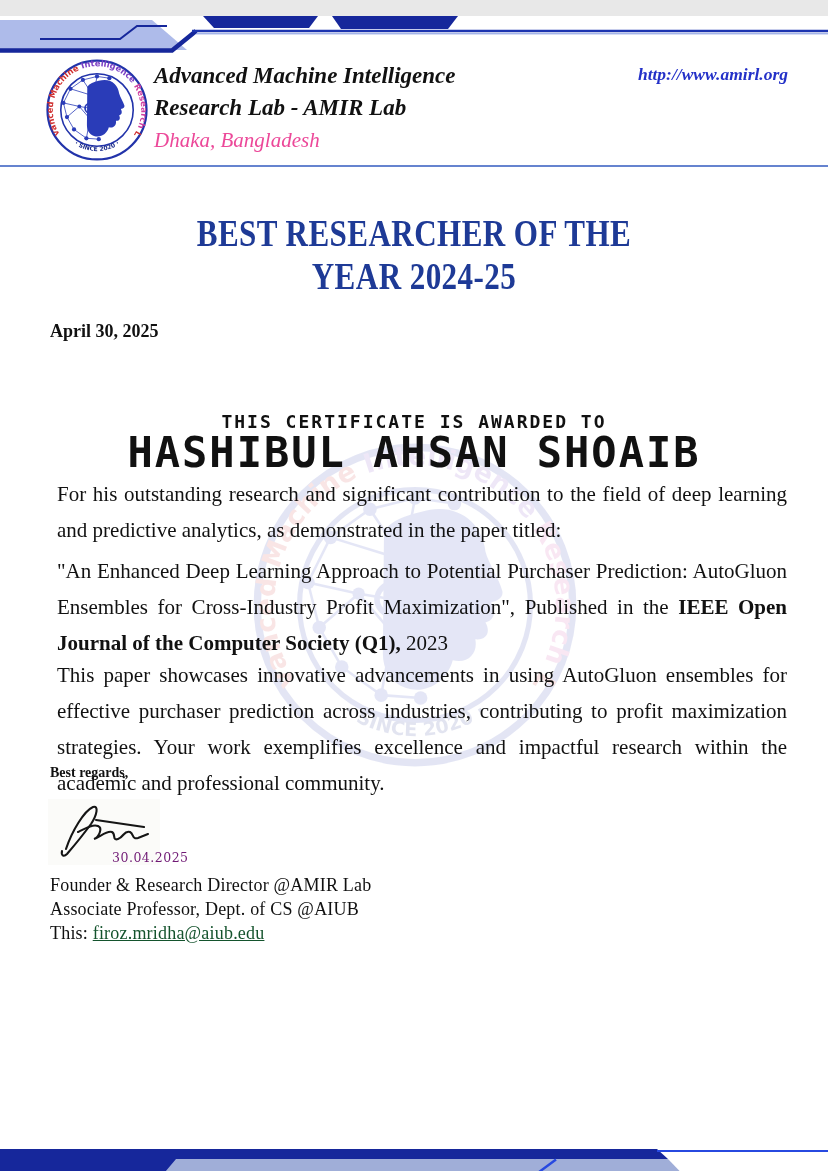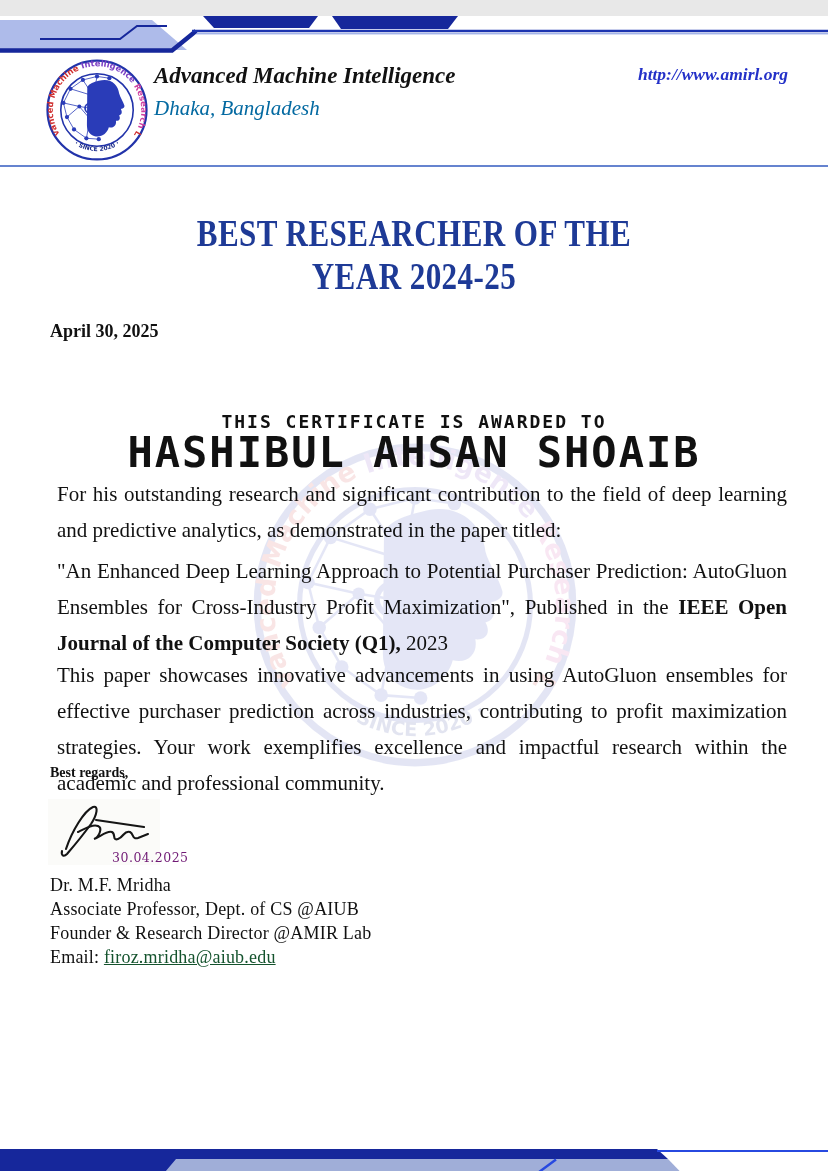--- a/index.html
+++ b/index.html
@@ -9,21 +9,21 @@
     font-family:"Liberation Serif",serif;color:#111;
   }
   svg{display:block;}
   .abs{position:absolute;}
 
   
   .deco-top{left:0;top:0;width:828px;height:42px;}
   .logo{left:44px;top:40px;width:106px;height:108px;}
   .org-block{left:154px;top:44px;line-height:32px;}
   .org-line{font-weight:bold;font-style:italic;font-size:23px;color:#111;}
-  .org-loc{font-style:italic;font-size:21px;color:#0369a1;}
+  .org-loc{font-style:italic;font-size:21px;color:#ec4899;}
   .contact-block{right:40px;top:46px;text-align:right;line-height:25px;}
   .contact-line{font-weight:bold;font-style:italic;font-size:17.5px;color:#2431c8;text-align:right;}
   .header-rule{left:0;top:149px;width:828px;height:2px;background:#6583cf;}
 
   
   .cert-title{left:0;top:196px;width:828px;text-align:center;color:#1e3a96;
     font-weight:bold;font-size:37px;line-height:43px;letter-spacing:.5px;
     transform:scaleX(.84);transform-origin:50% 50%;}
   .date-line{left:50px;top:305px;font-weight:bold;font-size:18px;text-align:right;}
 
@@ -106,20 +106,21 @@
     <line x1="192" y1="15" x2="828" y2="15" stroke="#1c34b0" stroke-width="2.4"></line>
     <line x1="196" y1="17.8" x2="828" y2="17.8" stroke="#7d95e0" stroke-width="1"></line>
   </svg>
 
   <svg class="abs logo" viewBox="0 0 120 120">
     <use href="#amir-logo"></use>
   </svg>
 
   <div class="abs org-block">
     <div class="org-line">Advanced Machine Intelligence</div>
+    <div class="org-line">Research Lab - AMIR Lab</div>
     <div class="org-loc">Dhaka, Bangladesh</div>
   </div>
 
   <div class="abs contact-block">
     <div class="contact-line">http://www.amirl.org</div>
   </div>
 
   <div class="abs header-rule"></div>
 
   <div class="abs cert-title">
@@ -147,24 +148,23 @@
       <g fill="none" stroke="#151515" stroke-width="2.1" stroke-linecap="round">
         <path d="M18,50 C24,32 36,12 45,8 C51,6 49,16 43,25 C35,36 25,48 19,55 C16,58 13,57 14,52"></path>
         <path d="M30,33 C38,29 45,25 50,27 C55,29 51,38 46,40 C52,38 59,31 64,33 C68,35 64,42 70,40 C76,38 76,31 82,33 C86,35 84,41 90,39 L100,35"></path>
         <path d="M48,21 L96,28"></path>
       </g>
     </svg>
   </div>
   <div class="abs sig-date">30.04.2025</div>
 
   <div class="abs sig-block">
-    <div>Dr. M.F. Mridha</div>
+    <div>Founder &amp; Research Director @AMIR Lab</div>
     <div>Associate Professor, Dept. of CS @AIUB</div>
-    <div>Founder &amp; Research Director @AMIR Lab</div>
-    <div><span>Email: </span><a href="#" class="email-link">firoz.mridha@aiub.edu</a></div>
+    <div><span>This: </span><a href="#" class="email-link">firoz.mridha@aiub.edu</a></div>
   </div>
 
   <svg class="abs deco-bottom" viewBox="0 0 828 40">
     <polygon points="0,12 668,12 695,40 0,40" fill="#a0aed8"></polygon>
     <polygon points="0,2 657,2 668,12 176,12 160,31 0,31" fill="#16279b"></polygon>
     <path d="M160,29.5 L533,29.5 L556,12.5" fill="none" stroke-width="2.4" stroke="#2749e0"></path>
     <line x1="657" y1="4" x2="828" y2="4" stroke-width="2.2" stroke="#2749e0"></line>
   </svg>
 
 </div>

